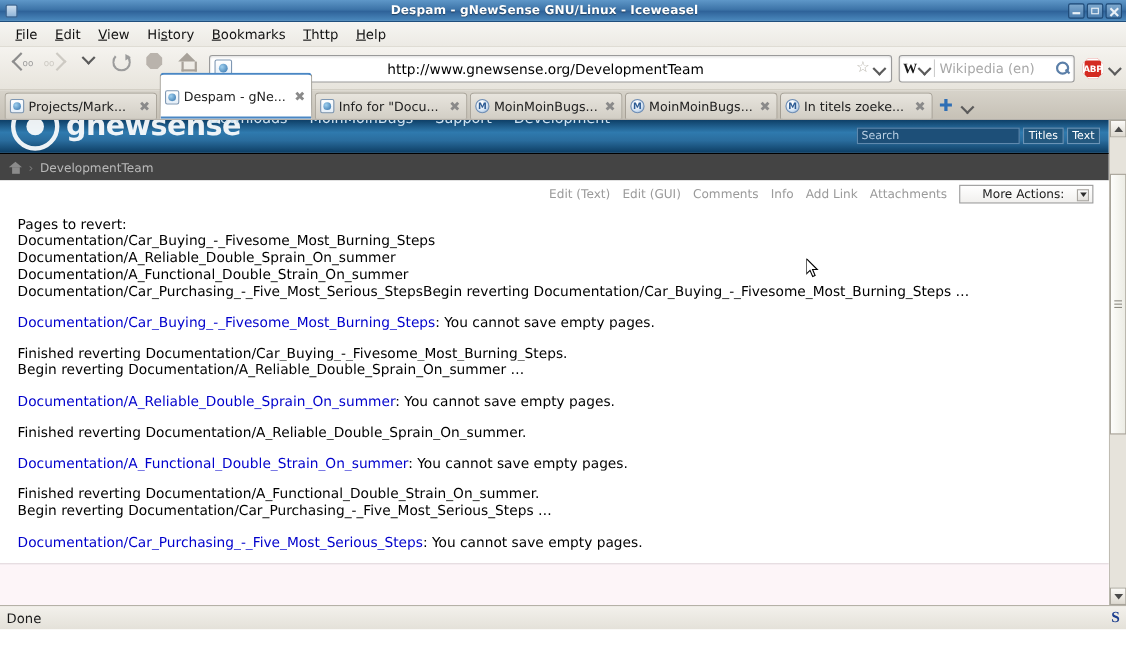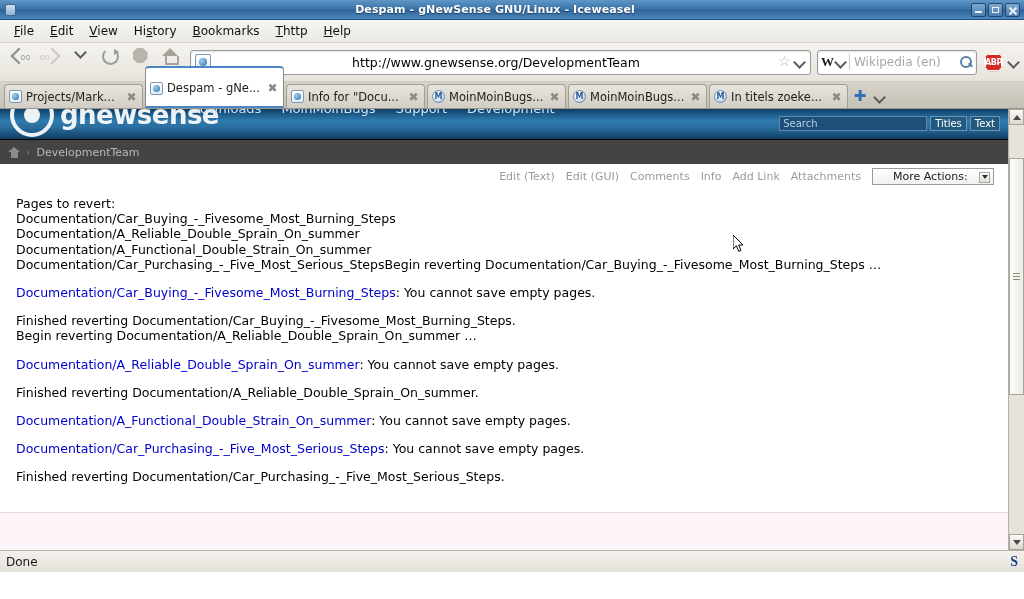--- a/index.html
+++ b/index.html
@@ -634,20 +634,24 @@
       </div>
 
       <div class="blk">
         <div class="line">Finished reverting Documentation/A_Reliable_Double_Sprain_On_summer.</div>
       </div>
 
       <div class="blk">
         <div class="line"><a class="wikilink" href="#">Documentation/A_Functional_Double_Strain_On_summer</a><span>: You cannot save empty pages.</span></div>
       </div>
 
+      <div class="blk">
+        <div class="line">Finished reverting Documentation/A_Functional_Double_Strain_On_summer.</div>
+        <div class="line">Begin reverting Documentation/Car_Purchasing_-_Five_Most_Serious_Steps …</div>
+      </div>
 
       <div class="blk">
         <div class="line"><a class="wikilink" href="#">Documentation/Car_Purchasing_-_Five_Most_Serious_Steps</a><span>: You cannot save empty pages.</span></div>
       </div>
 
       <div class="blk">
         <div class="line">Finished reverting Documentation/Car_Purchasing_-_Five_Most_Serious_Steps.</div>
       </div>
     </div>
 

